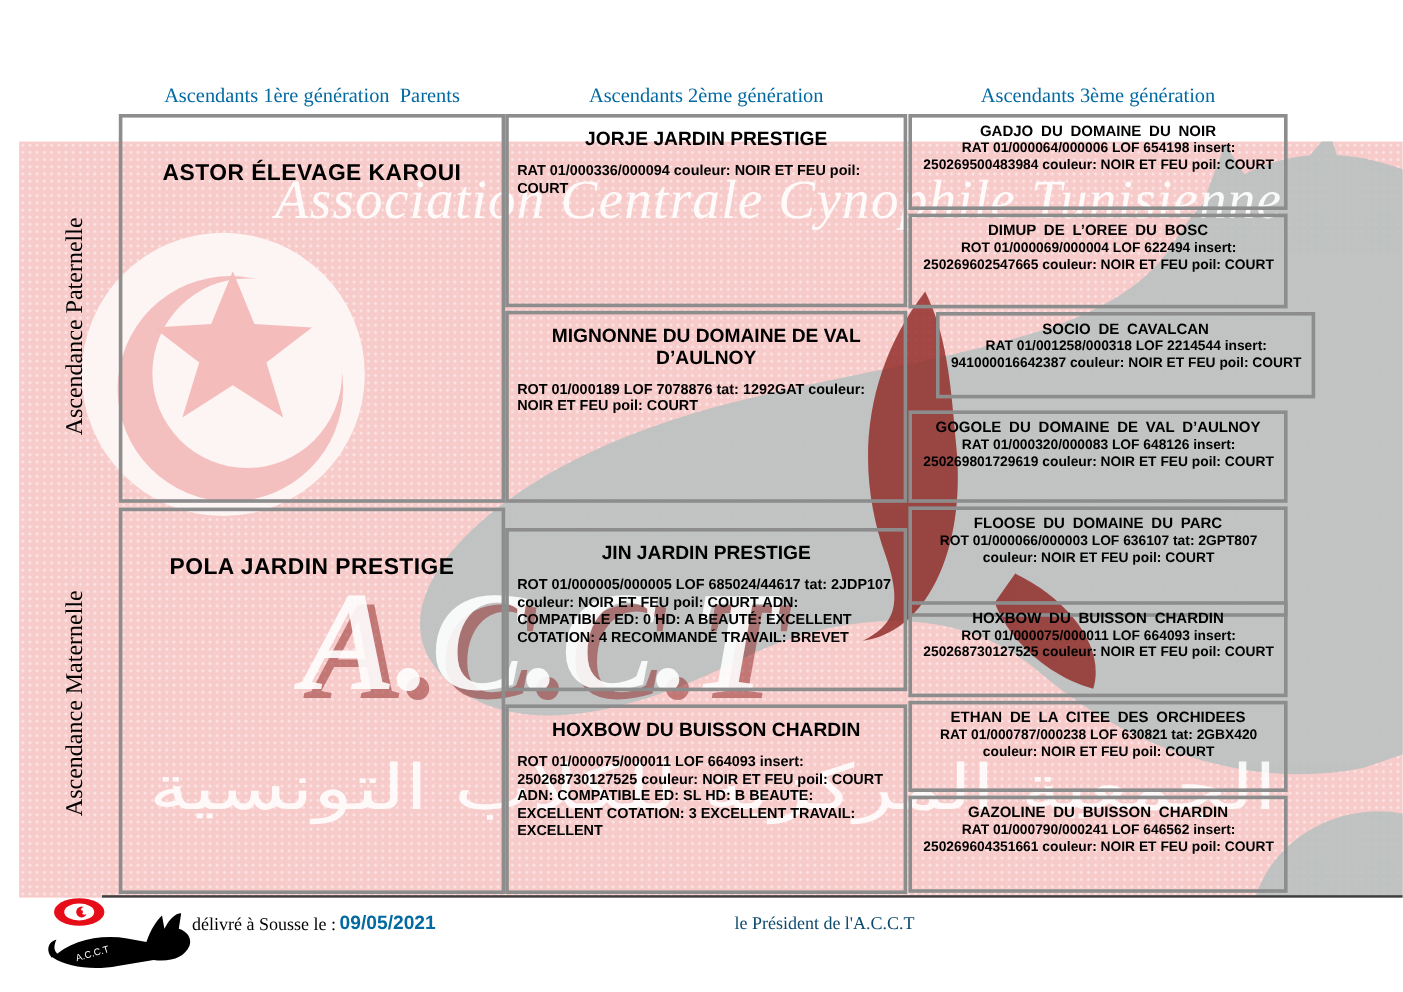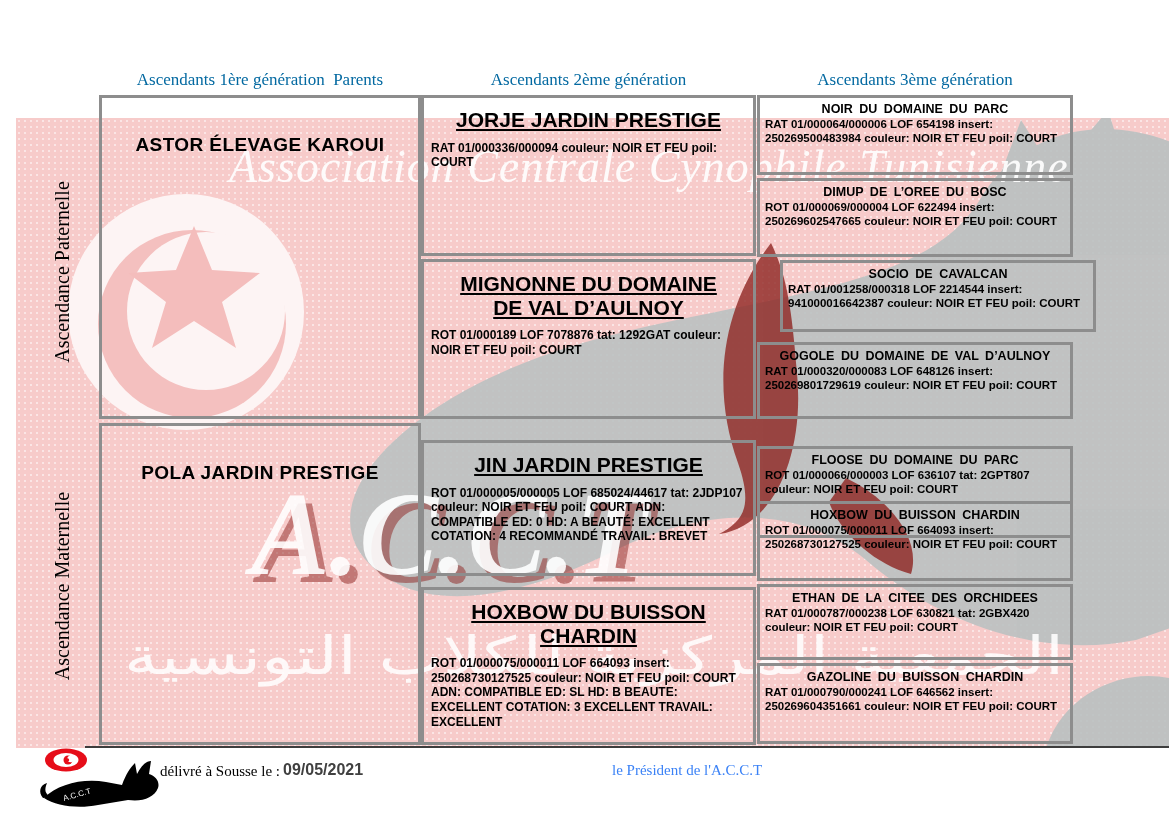--- a/index.html
+++ b/index.html
@@ -30,29 +30,29 @@
   }
   
   .box {
     position:absolute; box-sizing:border-box; border:3px solid #8d8d8d;
     background:transparent; color:#000; font-weight:bold;
   }
   .box .t1 { text-align:center; line-height:1.12; }
   .box .d1 { text-align:left; line-height:1.28; }
   .g1 .t1 { margin-top:36px; font-size:19px; letter-spacing:.4px; }
   .g1 .d1 { margin:26px 10px 0 8px; font-size:13.5px; }
-  .g2 .t1 { margin-top:10px; font-size:21px; padding:0 30px;text-decoration:underline; }
+  .g2 .t1 { margin-top:10px; font-size:16px; padding:0 30px; }
   .g2 .d1 { margin:9px 8px 0 7px; font-size:12px; line-height:1.22; }
   .g3 .t1 { margin-top:4px; font-size:12.5px; word-spacing:3px; }
-  .g3 .d1 { margin:2px 4px 0 5px; font-size:11.5px; line-height:1.18; }
+  .g3 .d1 { margin:2px 4px 0 5px; font-size:11.5px; line-height:1.18;text-align:center; }
 
   
   .footer-issued-label { position:absolute; left:160px; top:763px; font-family:"Liberation Serif", serif; font-size:15px; color:#000; }
-  .footer-date { position:absolute; left:283px; top:761px; font-size:16px; font-weight:bold; color:#404040; }
-  .footer-president { position:absolute; left:612px; top:762px; font-family:"Liberation Serif", serif; font-size:15px; color:#3b82f6; }
+  .footer-date { position:absolute; left:283px; top:761px; font-size:16px; font-weight:bold; color:#0369a1; }
+  .footer-president { position:absolute; left:612px; top:762px; font-family:"Liberation Serif", serif; font-size:15px; color:#0c4a6e; }
   .footer-logo { position:absolute; left:38px; top:748px; width:130px; height:64px; }
 </style>
 </head>
 <body>
 
 <div class="page">
 
   <div class="flag-band">
     <svg width="1169" height="630" viewBox="0 0 1169 630">
 
@@ -110,36 +110,36 @@
   <div class="box g2" style="left:421px;top:440px;width:335px;height:136px">
     <div class="t1">JIN JARDIN PRESTIGE</div>
     <div class="d1">ROT 01/000005/000005 LOF 685024/44617 tat: 2JDP107 couleur: NOIR ET FEU poil: COURT ADN: COMPATIBLE ED: 0 HD: A BEAUTÉ: EXCELLENT COTATION: 4 RECOMMANDÉ TRAVAIL: BREVET</div>
   </div>
   <div class="box g2" style="left:421px;top:587px;width:335px;height:158px">
     <div class="t1">HOXBOW DU BUISSON CHARDIN</div>
     <div class="d1">ROT 01/000075/000011 LOF 664093 insert: 250268730127525 couleur: NOIR ET FEU poil: COURT ADN: COMPATIBLE ED: SL HD: B BEAUTE: EXCELLENT COTATION: 3 EXCELLENT TRAVAIL: EXCELLENT</div>
   </div>
 
   <div class="box g3" style="left:757px;top:95px;width:316px;height:80px">
-    <div class="t1">NOIR DU DOMAINE DU PARC</div>
+    <div class="t1">GADJO DU DOMAINE DU NOIR</div>
     <div class="d1">RAT 01/000064/000006 LOF 654198 insert: 250269500483984 couleur: NOIR ET FEU poil: COURT</div>
   </div>
   <div class="box g3" style="left:757px;top:178px;width:316px;height:79px">
     <div class="t1">DIMUP DE L’OREE DU BOSC</div>
     <div class="d1">ROT 01/000069/000004 LOF 622494 insert: 250269602547665 couleur: NOIR ET FEU poil: COURT</div>
   </div>
   <div class="box g3" style="left:780px;top:260px;width:316px;height:72px">
     <div class="t1">SOCIO DE CAVALCAN</div>
     <div class="d1">RAT 01/001258/000318 LOF 2214544 insert: 941000016642387 couleur: NOIR ET FEU poil: COURT</div>
   </div>
   <div class="box g3" style="left:757px;top:342px;width:316px;height:77px">
     <div class="t1">GOGOLE DU DOMAINE DE VAL D’AULNOY</div>
     <div class="d1">RAT 01/000320/000083 LOF 648126 insert: 250269801729619 couleur: NOIR ET FEU poil: COURT</div>
   </div>
-  <div class="box g3" style="left:757px;top:446px;width:316px;height:92px">
+  <div class="box g3" style="left:757px;top:422px;width:316px;height:92px">
     <div class="t1">FLOOSE DU DOMAINE DU PARC</div>
     <div class="d1">ROT 01/000066/000003 LOF 636107 tat: 2GPT807 couleur: NOIR ET FEU poil: COURT</div>
   </div>
   <div class="box g3" style="left:757px;top:501px;width:316px;height:80px">
     <div class="t1">HOXBOW DU BUISSON CHARDIN</div>
     <div class="d1">ROT 01/000075/000011 LOF 664093 insert: 250268730127525 couleur: NOIR ET FEU poil: COURT</div>
   </div>
   <div class="box g3" style="left:757px;top:584px;width:316px;height:76px">
     <div class="t1">ETHAN DE LA CITEE DES ORCHIDEES</div>
     <div class="d1">RAT 01/000787/000238 LOF 630821 tat: 2GBX420 couleur: NOIR ET FEU poil: COURT</div>

